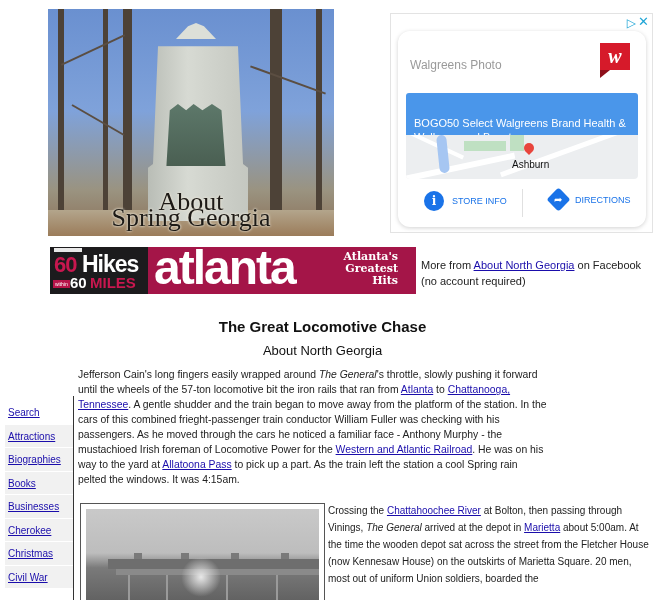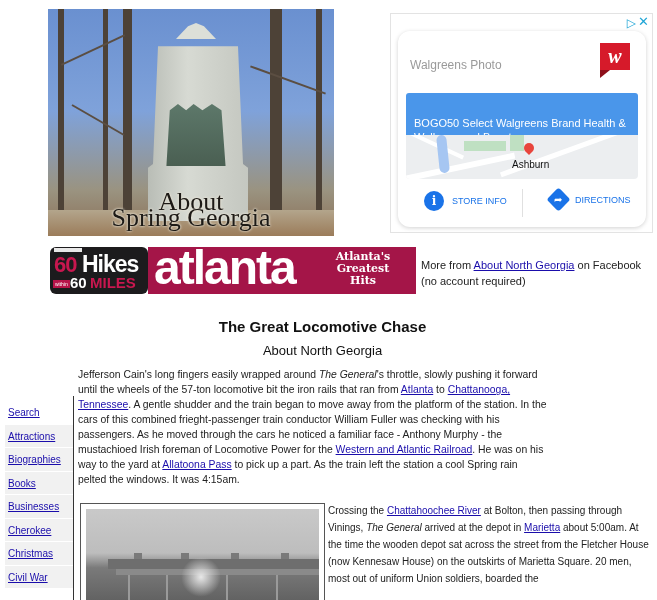--- a/index.html
+++ b/index.html
@@ -73,30 +73,30 @@
   #ad .actions { position: absolute; left: 0; top: 152px; width: 100%; height: 40px; }
   #ad .act { position: absolute; top: 8px; display: flex; align-items: center; gap: 8px; font-size: 9px; color: #1a73e8; }
   #ad .act .ic { width: 20px; height: 20px; border-radius: 50%; background: #1a73e8; color: #fff;
     font-size: 12px; font-weight: bold; display:flex; align-items:center; justify-content:center; font-family: "DejaVu Serif", serif; }
   #ad .act .ic.dir { border-radius: 3px; transform: rotate(45deg); width: 17px; height: 17px; }
   #ad .act .ic.dir span { transform: rotate(-45deg); font-size: 10px; font-family: "DejaVu Sans", sans-serif; }
   #ad .divider { position: absolute; left: 124px; top: 6px; width: 1px; height: 28px; background: #e0e0e0; }
 
   
   #banner { left: 50px; top: 247px; width: 366px; height: 47px; display: flex; overflow: hidden; }
-  #banner .left { width: 98px; background: #1c1b1d; position: relative; border-radius: 6px; }
+  #banner .left { width: 98px; background: #1c1b1d; position: relative; }
   #banner .left .pub { position:absolute; left:4px; top:1px; width:28px; height:4px; background:#e8e8e8; }
   #banner .left .sixty { position:absolute; left:4px; top:5px; font-size:22px; font-weight:bold; color:#c8174f; letter-spacing:-1px; font-family:"Liberation Sans Narrow","Liberation Sans",sans-serif; }
   #banner .left .hikes { position:absolute; left:32px; top:4px; font-size:23px; font-weight:bold; color:#fff; letter-spacing:-1px; }
   #banner .left .within { position:absolute; left:3px; top:33px; background:#b8144a; color:#fff; font-size:5px; padding:1px 2px; }
   #banner .left .sixty2 { position:absolute; left:20px; top:27px; font-size:15px; font-weight:bold; color:#fff; }
   #banner .left .miles { position:absolute; left:40px; top:27px; font-size:15px; font-weight:bold; color:#c8174f; }
   #banner .right { flex: 1; background: #a41548; position: relative; }
   #banner .right .big { position:absolute; left:6px; top:-7px; font-size:48px; font-weight:bold; color:#fff; letter-spacing:-2px; }
-  #banner .right .tag { position:absolute; right:18px; top:4px; width:70px; text-align:center; font-size:11px; line-height:12px; font-weight:bold; color:#fff; font-family: "DejaVu Serif", serif; }
+  #banner .right .tag { position:absolute; right:18px; top:4px; width:70px; text-align:right; font-size:11px; line-height:12px; font-weight:bold; color:#fff; font-family: "DejaVu Serif", serif; }
 
   #fb-text { left: 421px; top: 257px; width: 230px; font-size: 11px; line-height: 16px; color: #222; }
 
   
   #page-title { left: 0; top: 318px; width: 645px; text-align: center; font-size: 15px; font-weight: bold; color: #111; }
   #page-subtitle { left: 0; top: 343px; width: 645px; text-align: center; font-size: 13px; color: #111; }
 
   
   #intro { left: 78px; top: 367px; width: 470px; font-size: 10.4px; line-height: 15px; color: #222; }
   #vline { left: 73px; top: 396px; width: 1px; height: 210px; background: #333; }

